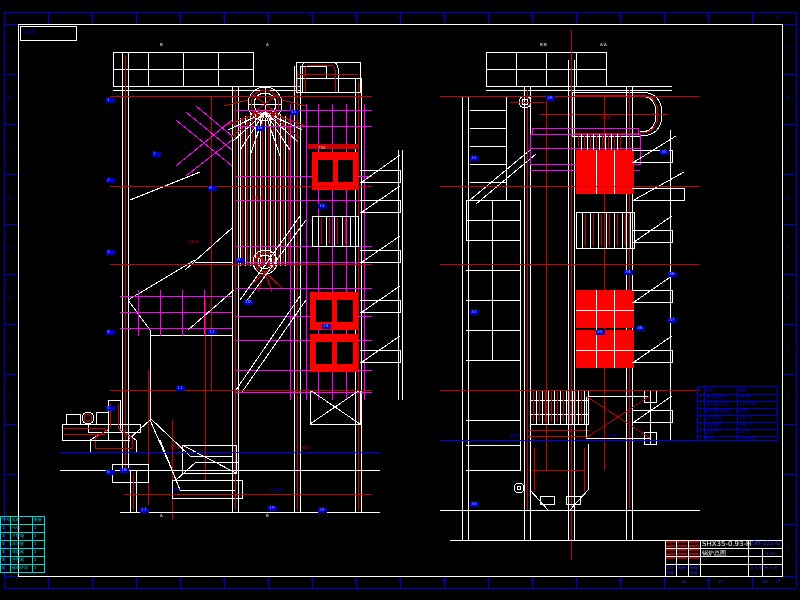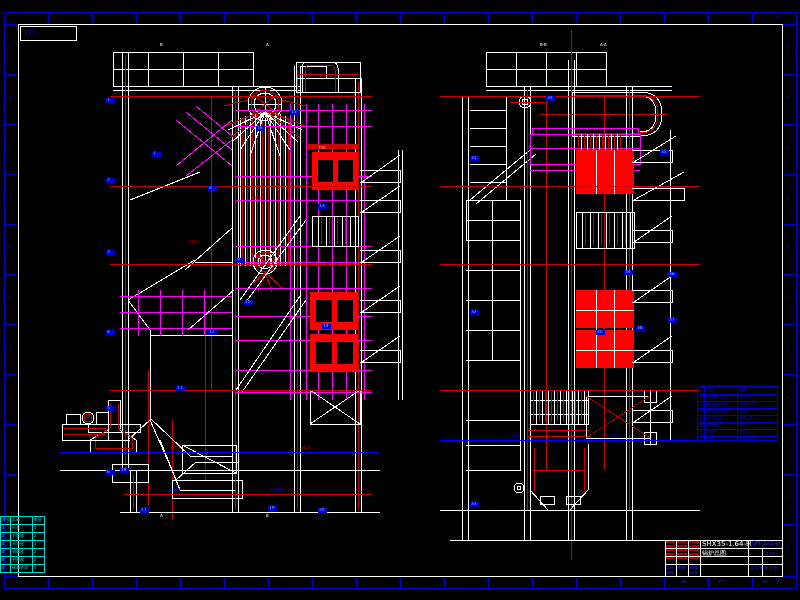--- a/index.html
+++ b/index.html
@@ -864,21 +864,21 @@
   <div class="cy" style="left:34px;top:550px">2</div>
   <div class="cy" style="left:2px;top:558px">5</div>
   <div class="cy" style="left:12px;top:558px">空预器</div>
   <div class="cy" style="left:34px;top:558px">2</div>
   <div class="cy" style="left:2px;top:566px">6</div>
   <div class="cy" style="left:12px;top:566px">链条炉排</div>
   <div class="cy" style="left:34px;top:566px">1</div>
 </div>
 
 <div>
-  <div class="tblk" style="left:702px;top:541px;font-size:7px;line-height:7px">SHX35-1.64-H</div>
+  <div class="tblk" style="left:702px;top:541px;font-size:7px;line-height:7px">SHX35-0.93-H</div>
   <div class="tblk" style="left:702px;top:550px;font-size:6px;line-height:6px">锅炉总图</div>
   <div class="lbl" style="left:752px;top:541px;font-size:6px;color:#2b2bff">SH-121-0</div>
   <div class="lbl" style="left:750px;top:566px;color:#2b2bff">共 1 张  第 1 张</div>
   <div class="lbl" style="left:666px;top:566px;color:#2b2bff">设计</div>
   <div class="lbl" style="left:678px;top:566px;color:#2b2bff">制图</div>
   <div class="lbl" style="left:690px;top:566px;color:#2b2bff">校核</div>
   <div class="lbl" style="left:666px;top:571px;color:#2b2bff">审核</div>
   <div class="lbl" style="left:690px;top:571px;color:#2b2bff">批准</div>
   <div class="lbl" style="left:766px;top:552px;color:#2b2bff">1:25</div>
 </div>

